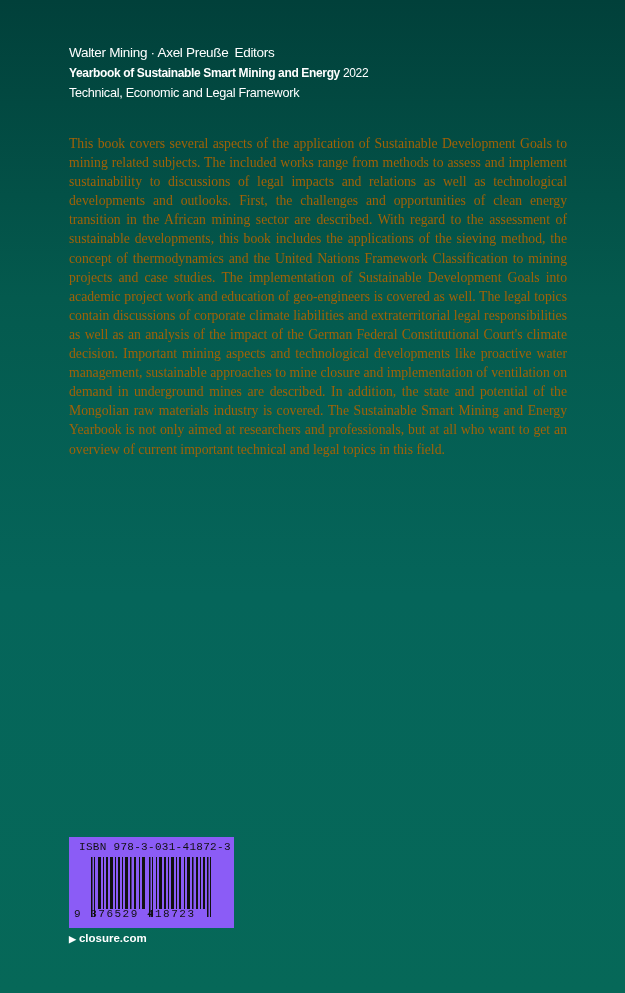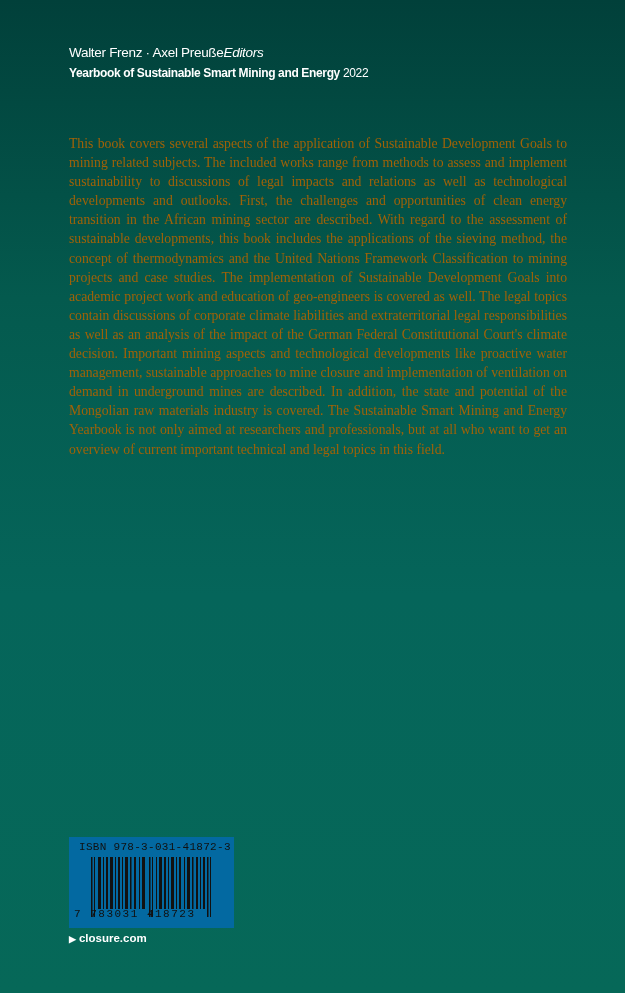--- a/index.html
+++ b/index.html
@@ -4,50 +4,51 @@
   <style>
     html, body { margin:0; padding:0; }
     body {
       width:625px; height:993px; overflow:hidden;
       background: linear-gradient(180deg, #01403a 0%, #045a4e 30%, #05655a 60%, #066858 100%);
       position:relative;
       color:#ffffff;
     }
     .header { position:absolute; left:69px; top:44px; width:520px; }
     .editors { font-family:"Liberation Sans", sans-serif; font-size:13.5px; letter-spacing:-0.3px; line-height:17px; }
-    .editors .role { font-style:italic; }
+    .editors .role { margin-left:6px; }
     .title { font-family:"Liberation Sans", sans-serif; font-weight:bold; font-size:12px; letter-spacing:-0.35px; line-height:21px; margin-top:2px; white-space:nowrap; }
     .title .year { font-weight:normal; }
     .subtitle { font-family:"Liberation Sans", sans-serif; font-size:12.7px; letter-spacing:-0.3px; line-height:17px; margin-top:1px; }
     .blurb {
       position:absolute; left:69px; top:134px; width:498px;
       font-family:"Liberation Serif", serif; font-size:13.7px; line-height:19.1px;
       text-align:justify; color:#a16207;
     }
     .isbn-box {
       position:absolute; left:69px; top:837px; width:165px; height:91px;
-      background:#0369a1; color:#111;
+      background:#8b5cf6; color:#111;
     }
     .isbn-label { font-family:"Liberation Mono", monospace; font-size:11px; position:absolute; left:10px; top:4px; letter-spacing:0.3px; }
     .barcode { position:absolute; left:10px; top:20px; width:145px; height:64px; }
     .barcode-digits { font-family:"Liberation Mono", monospace; font-size:11px; position:absolute; left:5px; top:71px; letter-spacing:1.5px; }
     .springer { position:absolute; left:69px; top:932px; font-family:"Liberation Sans", sans-serif; font-weight:bold; font-size:11.5px; color:#ffffff; }
     .springer .arrow { font-size:9px; margin-right:3px; }
   </style>
 </head>
 <body>
 
 <div class="header">
   <div class="editors">
-    <span>Walter Frenz · Axel Preuße</span><span class="role">Editors</span>
+    <span>Walter Mining · Axel Preuße</span><span class="role">Editors</span>
   </div>
   <div class="title">
     <span>Yearbook of Sustainable Smart Mining and Energy</span>
     <span class="year">2022</span>
   </div>
+  <div class="subtitle">Technical, Economic and Legal Framework</div>
 </div>
 
 <div class="blurb">This book covers several aspects of the application of Sustainable Development Goals to mining related subjects. The included works range from methods to assess and implement sustainability to discussions of legal impacts and relations as well as technological developments and outlooks. First, the challenges and opportunities of clean energy transition in the African mining sector are described. With regard to the assessment of sustainable developments, this book includes the applications of the sieving method, the concept of thermodynamics and the United Nations Framework Classification to mining projects and case studies. The implementation of Sustainable Development Goals into academic project work and education of geo-engineers is covered as well. The legal topics contain discussions of corporate climate liabilities and extraterritorial legal responsibilities as well as an analysis of the impact of the German Federal Constitutional Court's climate decision. Important mining aspects and technological developments like proactive water management, sustainable approaches to mine closure and implementation of ventilation on demand in underground mines are described. In addition, the state and potential of the Mongolian raw materials industry is covered. The Sustainable Smart Mining and Energy Yearbook is not only aimed at researchers and professionals, but at all who want to get an overview of current important technical and legal topics in this field.</div>
 
 <div class="isbn-box">
   <div class="isbn-label">ISBN 978-3-031-41872-3</div>
   <svg class="barcode" viewBox="0 0 145 64" preserveAspectRatio="none">
     <g fill="#111">
       <rect x="12" y="0" width="1.5" height="60"></rect>
         <rect x="15" y="0" width="1" height="60"></rect>
@@ -75,18 +76,18 @@
         <rect x="105" y="0" width="1" height="52"></rect>
       <rect x="108" y="0" width="3" height="52"></rect>
         <rect x="113" y="0" width="1.5" height="52"></rect>
       <rect x="117" y="0" width="2" height="52"></rect>
         <rect x="121" y="0" width="1" height="52"></rect>
       <rect x="124" y="0" width="2" height="52"></rect>
         <rect x="128" y="0" width="1.5" height="60"></rect>
       <rect x="131" y="0" width="1" height="60"></rect>
     </g>
   </svg>
-  <div class="barcode-digits">7 783031 418723</div>
+  <div class="barcode-digits">9 376529 418723</div>
 </div>
 
 <div class="springer">
   <span class="arrow">▶</span><span>closure.com</span>
 </div>
 
 </body></html>

